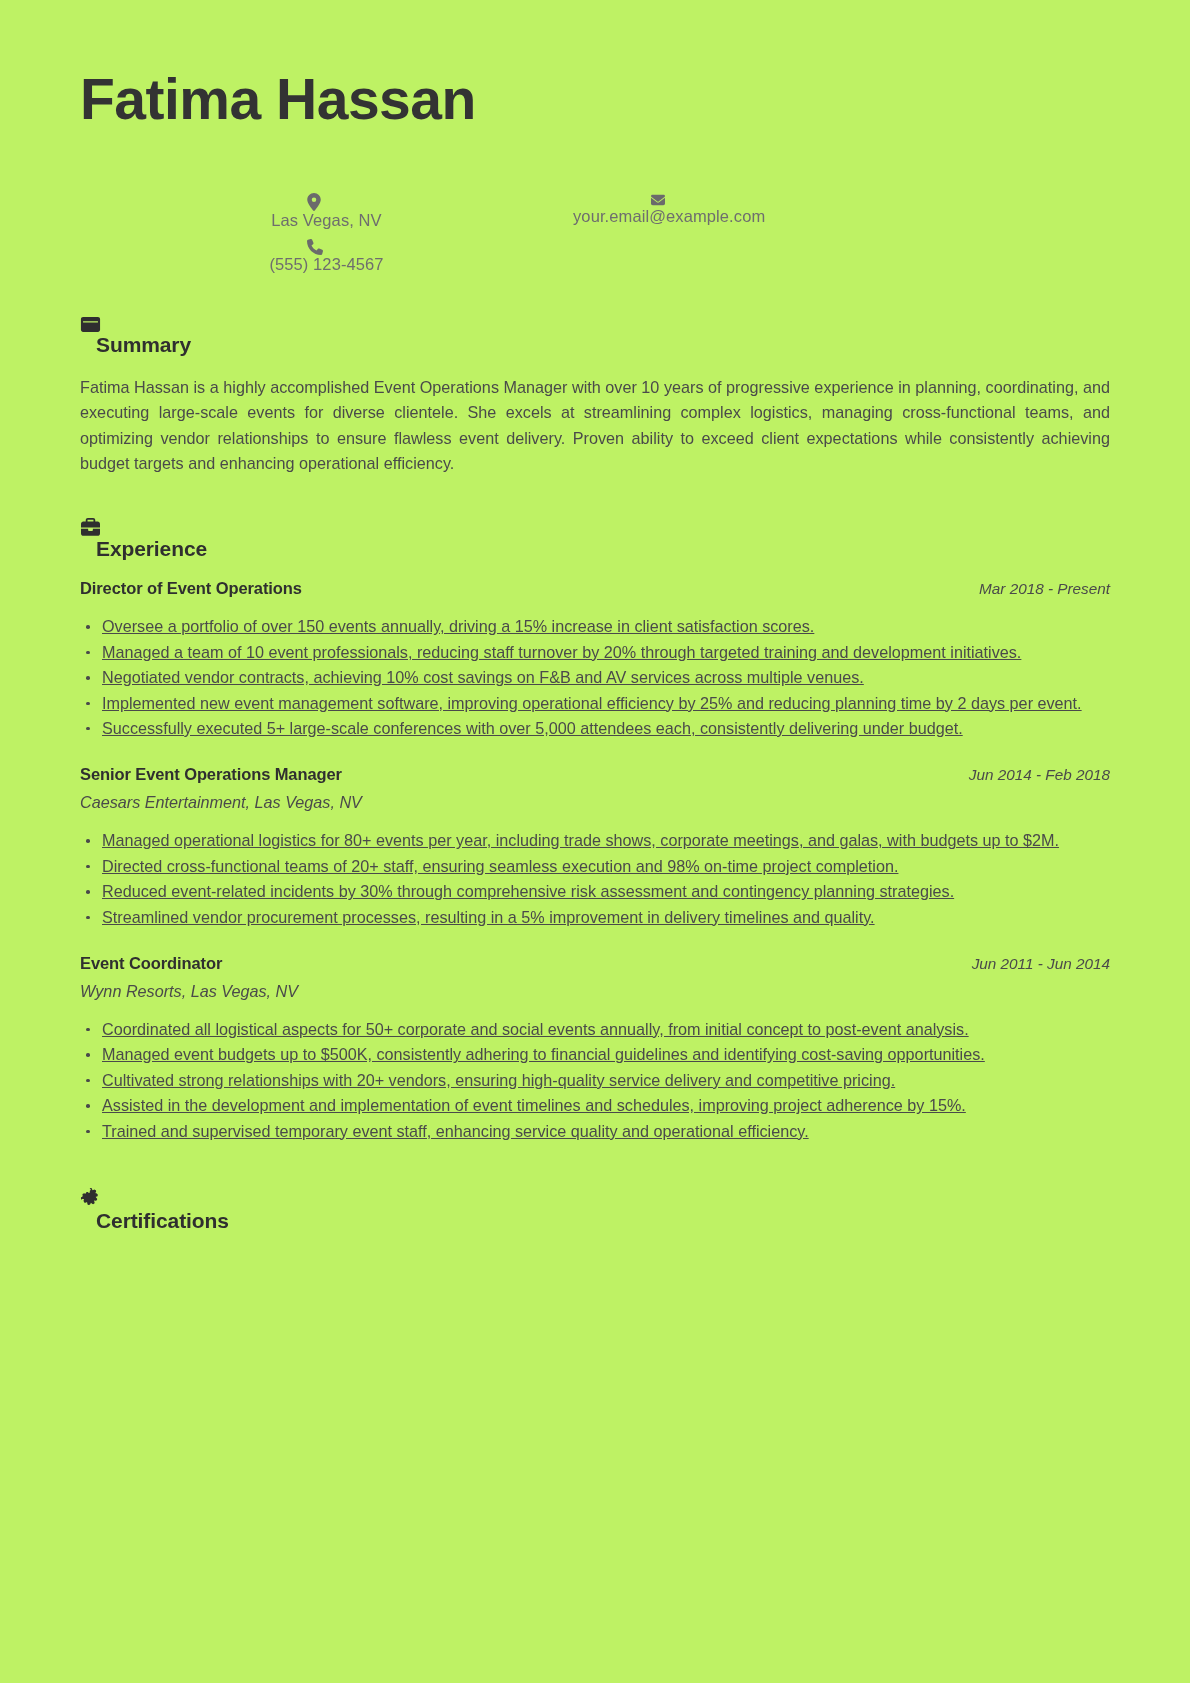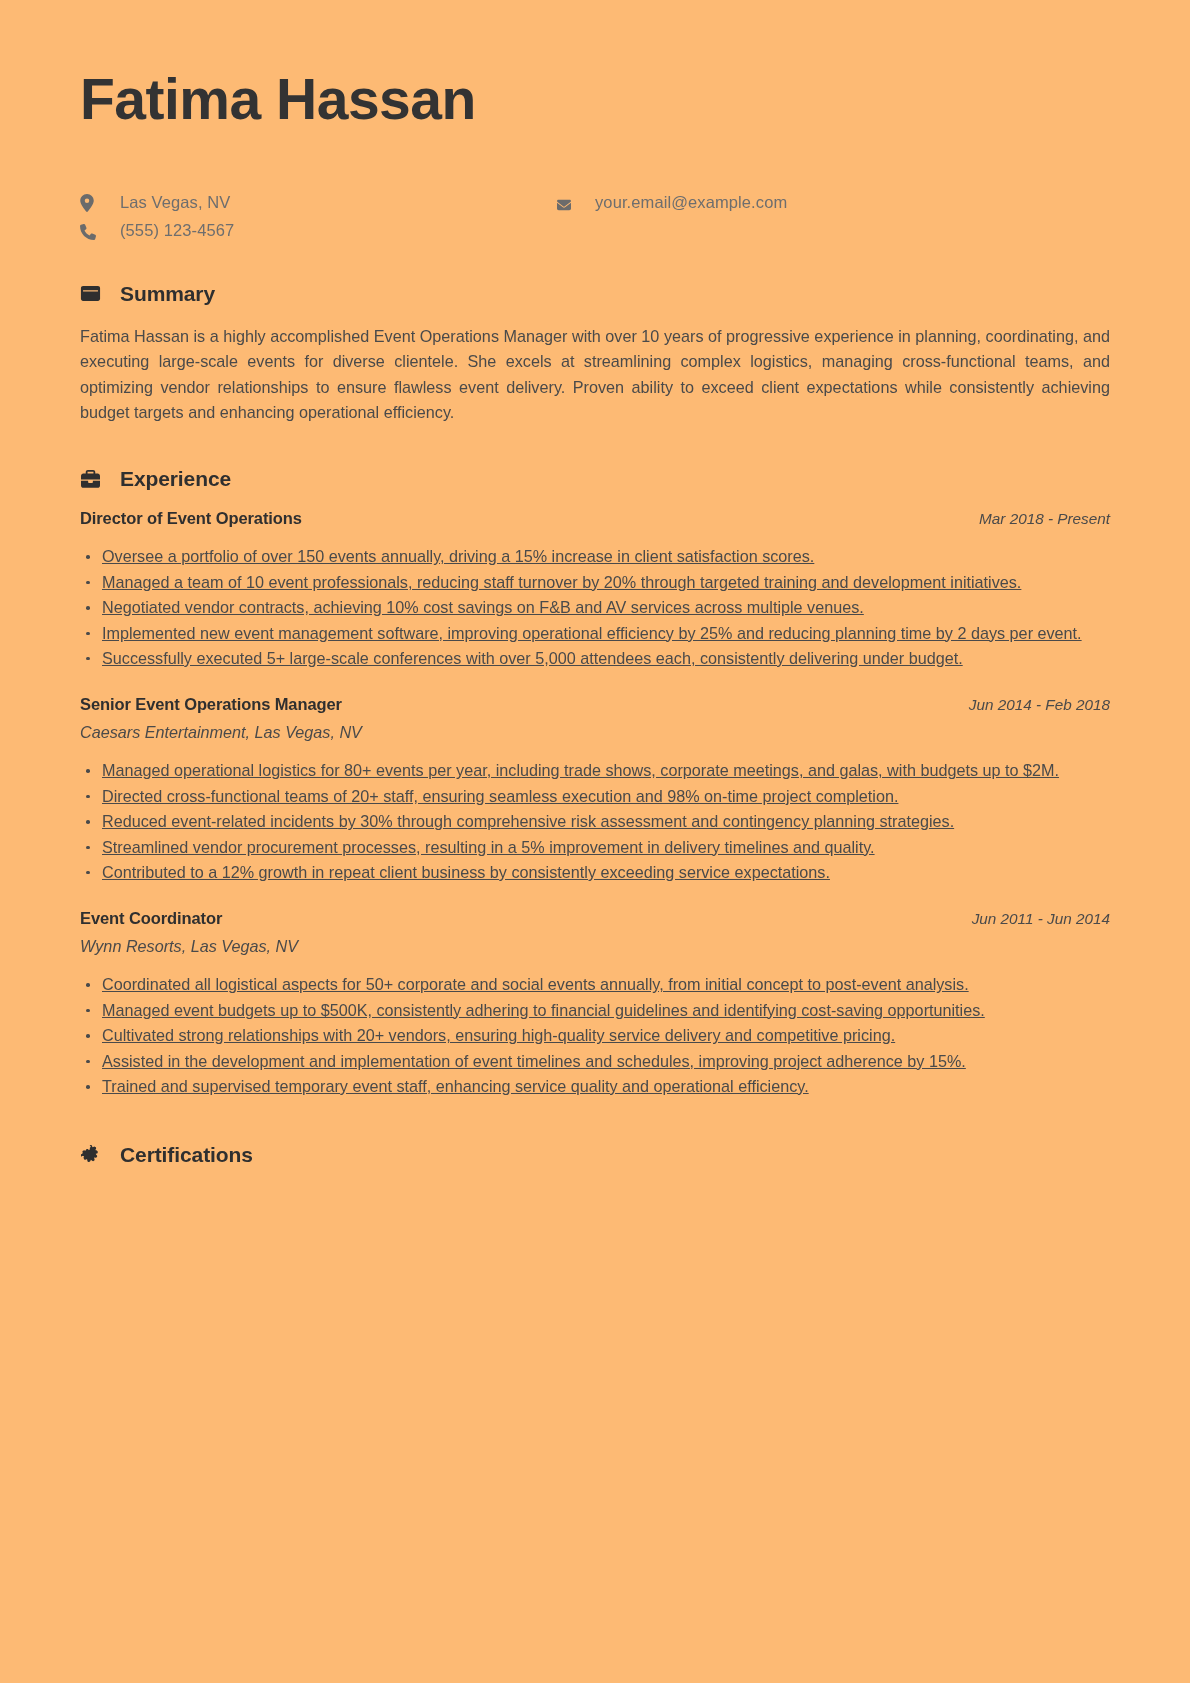--- a/index.html
+++ b/index.html
@@ -10,21 +10,21 @@
   body {
     width: 1190px;
     height: 1683px;
     font-family: "Liberation Sans", sans-serif;
     color: #3b3b3b;
     -webkit-font-smoothing: antialiased;
   }
   .page {
     width: 1190px;
     height: 1683px;
-    background: #fdba74;
+    background: #bef264;
     padding: 62px 80px 0 80px;
     position: relative;
     overflow: hidden;
   }
 
   
   .name {
     font-size: 57px;
     font-weight: 700;
     letter-spacing: -0.5px;
@@ -40,21 +40,22 @@
     align-items: flex-start;
   }
   .contact-col {
     display: flex;
     flex-direction: column;
     gap: 9px;
   }
   .contact-col.left { width: 475px; }
   .contact-row {
     display: flex;
-    align-items: flex-end;
+    align-items: center;
+    flex-direction: column;
   }
   .c-icon {
     width: 22px;
     min-width: 22px;
     display: flex;
     align-items: center;
     justify-content: flex-start;
     color: #6b6b6b;
   }
   .c-icon svg { display: block; }
@@ -62,22 +63,23 @@
     font-size: 16.5px;
     color: #6e6e6e;
     margin-left: 18px;
     letter-spacing: 0.1px;
   }
 
   
   .section { margin-top: 42px; }
   .section-head {
     display: flex;
-    align-items: center;
+    align-items: flex-start;
     margin-bottom: 18px;
+    flex-direction: column;
   }
   .sh-icon {
     width: 24px; min-width: 24px;
     color: #2f2f2f;
     display: flex; align-items: center;
   }
   .sh-icon svg { display: block; }
   .sh-title {
     font-size: 21px;
     font-weight: 700;
@@ -241,21 +243,20 @@
         <div class="job-line">
           <span class="job-title">Senior Event Operations Manager</span>
           <span class="job-dates">Jun 2014 - Feb 2018</span>
         </div>
         <div class="job-company">Caesars Entertainment, Las Vegas, NV</div>
         <ul class="bullets">
           <li>Managed operational logistics for 80+ events per year, including trade shows, corporate meetings, and galas, with budgets up to $2M.</li>
           <li>Directed cross-functional teams of 20+ staff, ensuring seamless execution and 98% on-time project completion.</li>
           <li>Reduced event-related incidents by 30% through comprehensive risk assessment and contingency planning strategies.</li>
           <li>Streamlined vendor procurement processes, resulting in a 5% improvement in delivery timelines and quality.</li>
-          <li>Contributed to a 12% growth in repeat client business by consistently exceeding service expectations.</li>
         </ul>
       </div>
 
       <div class="job">
         <div class="job-line">
           <span class="job-title">Event Coordinator</span>
           <span class="job-dates">Jun 2011 - Jun 2014</span>
         </div>
         <div class="job-company">Wynn Resorts, Las Vegas, NV</div>
         <ul class="bullets">

